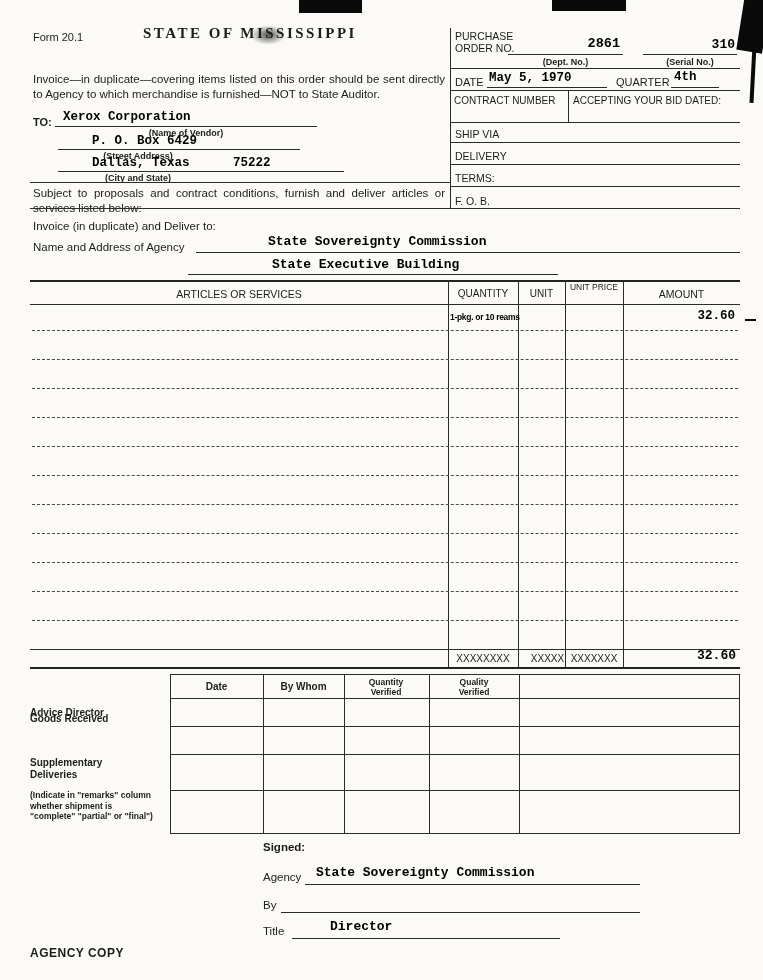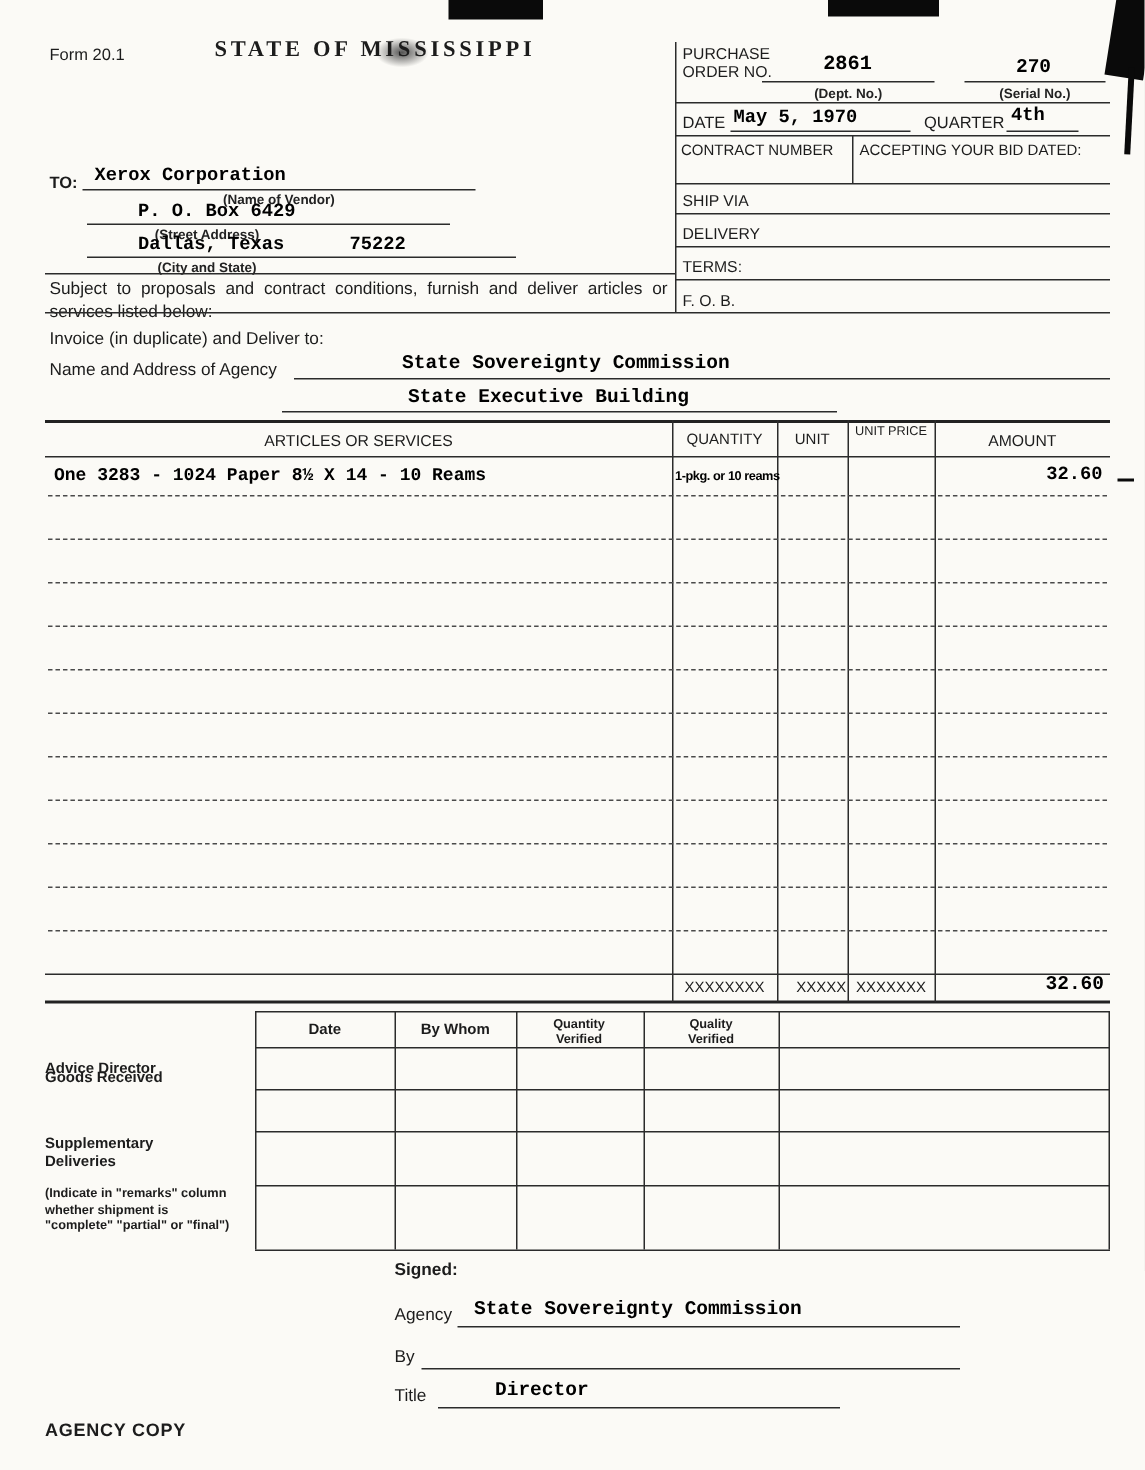--- a/index.html
+++ b/index.html
@@ -12,21 +12,21 @@
   .dl{position:absolute;height:0;border-top:1.5px dashed #4a4a4a;}
   
   .t{position:absolute;font-family:"Liberation Sans",sans-serif;color:#1c1c1c;font-size:11.5px;line-height:14px;}
   .c{text-align:center;}
   .r{text-align:right;}
   .b{font-weight:bold;}
   .j{text-align:justify;}
   .cap{position:absolute;font-family:"Liberation Sans",sans-serif;font-weight:bold;font-size:9px;color:#222;}
   
   .tw{position:absolute;font-family:"Liberation Mono","DejaVu Sans Mono",monospace;font-weight:bold;color:#000;
-      font-size:12.5px;white-space:nowrap;}
+      font-size:12.5px;white-space:nowrap;text-align:right;}
   .serif{font-family:Liberation Serif, serif;}
   .art{position:absolute;background:#0a0a0a;}
   .smudge{position:absolute;background:radial-gradient(ellipse at center,rgba(55,55,55,.85),rgba(55,55,55,0) 70%);}
 </style>
 </head>
 <body>
 
 <div class="page">
 
   <div class="art" style="left:299px;top:0;width:63px;height:13px"></div>
@@ -38,21 +38,21 @@
 
   <div class="t" style="left:33px;top:30px;font-size:11px">Form 20.1</div>
   <div class="t b c serif" style="left:100px;top:26px;width:300px;font-size:15px;letter-spacing:2.5px">STATE OF MISSISSIPPI</div>
 
   <div class="vl" style="left:450px;top:28px;height:180px"></div>
   <div class="t" style="left:455px;top:29px;font-size:10.5px">PURCHASE</div>
   <div class="t" style="left:455px;top:41px;font-size:10.5px">ORDER NO.</div>
   <div class="tw c" style="left:510px;top:36px;width:110px;font-size:13.5px">2861</div>
   <div class="hl" style="left:508px;top:54px;width:115px"></div>
   <div class="cap c" style="left:508px;top:57px;width:115px">(Dept. No.)</div>
-  <div class="tw c" style="left:643px;top:37px;width:92px;font-size:13px">270</div>
+  <div class="tw c" style="left:643px;top:37px;width:92px;font-size:13px">310</div>
   <div class="hl" style="left:643px;top:54px;width:94px"></div>
   <div class="cap c" style="left:643px;top:57px;width:94px">(Serial No.)</div>
   <div class="hl" style="left:450px;top:68px;width:290px"></div>
 
   <div class="t" style="left:455px;top:75px;font-size:11px">DATE</div>
   <div class="tw" style="left:489px;top:71px;font-size:12.5px">May 5, 1970</div>
   <div class="hl" style="left:487px;top:87px;width:120px"></div>
   <div class="t" style="left:616px;top:75px;font-size:11px">QUARTER</div>
   <div class="tw" style="left:674px;top:70px;font-size:12.5px">4th</div>
   <div class="hl" style="left:671px;top:87px;width:48px"></div>
@@ -64,20 +64,21 @@
   <div class="hl" style="left:450px;top:122px;width:290px"></div>
 
   <div class="t" style="left:455px;top:127px;font-size:10.5px">SHIP VIA</div>
   <div class="hl" style="left:450px;top:142px;width:290px"></div>
   <div class="t" style="left:455px;top:149px;font-size:10.5px">DELIVERY</div>
   <div class="hl" style="left:450px;top:164px;width:290px"></div>
   <div class="t" style="left:455px;top:171px;font-size:10.5px">TERMS:</div>
   <div class="hl" style="left:450px;top:186px;width:290px"></div>
   <div class="t" style="left:455px;top:194px;font-size:10.5px">F. O. B.</div>
 
+  <div class="t j" style="left:33px;top:72px;width:412px;line-height:14.5px">Invoice—in duplicate—covering items listed on this order should be sent directly to Agency to which merchandise is furnished—NOT to State Auditor.</div>
   <div class="t b" style="left:33px;top:115px;font-size:11px">TO:</div>
   <div class="tw" style="left:63px;top:110px;font-size:12.5px">Xerox Corporation</div>
   <div class="hl" style="left:55px;top:126px;width:262px"></div>
   <div class="cap c" style="left:55px;top:128px;width:262px">(Name of Vendor)</div>
   <div class="tw" style="left:92px;top:134px;font-size:12.5px">P. O. Box 6429</div>
   <div class="hl" style="left:58px;top:149px;width:242px"></div>
   <div class="cap c" style="left:58px;top:151px;width:160px">(Street Address)</div>
   <div class="tw" style="left:92px;top:156px;font-size:12.5px">Dallas, Texas</div>
   <div class="tw" style="left:233px;top:156px;font-size:12.5px">75222</div>
   <div class="hl" style="left:58px;top:171px;width:286px"></div>
@@ -100,21 +101,20 @@
   <div class="vl" style="left:565px;top:280px;height:388px"></div>
   <div class="vl" style="left:623px;top:280px;height:388px"></div>
   <div class="hl" style="left:30px;top:304px;width:710px"></div>
 
   <div class="t c" style="left:30px;top:287px;width:418px;font-size:10.5px">ARTICLES OR SERVICES</div>
   <div class="t c" style="left:448px;top:287px;width:70px;font-size:10px">QUANTITY</div>
   <div class="t c" style="left:518px;top:287px;width:47px;font-size:10px">UNIT</div>
   <div class="t c" style="left:568px;top:283px;width:52px;font-size:8.5px;line-height:9.5px">UNIT PRICE</div>
   <div class="t c" style="left:623px;top:287px;width:117px;font-size:10.5px">AMOUNT</div>
 
-  <div class="tw" style="left:36px;top:310px;font-size:12px">One 3283 - 1024 Paper 8½ X 14 - 10 Reams</div>
   <div class="tw" style="left:450px;top:312px;font-size:8.5px;font-family:'Liberation Sans',sans-serif;letter-spacing:-0.3px">1-pkg. or 10 reams</div>
   <div class="tw r" style="left:623px;top:309px;width:112px;font-size:12.5px;padding-right:3px">32.60</div>
 
   <div class="dl" style="left:32px;top:330px;width:706px"></div>
   <div class="dl" style="left:32px;top:359px;width:706px"></div>
   <div class="dl" style="left:32px;top:388px;width:706px"></div>
   <div class="dl" style="left:32px;top:417px;width:706px"></div>
   <div class="dl" style="left:32px;top:446px;width:706px"></div>
   <div class="dl" style="left:32px;top:475px;width:706px"></div>
   <div class="dl" style="left:32px;top:504px;width:706px"></div>

